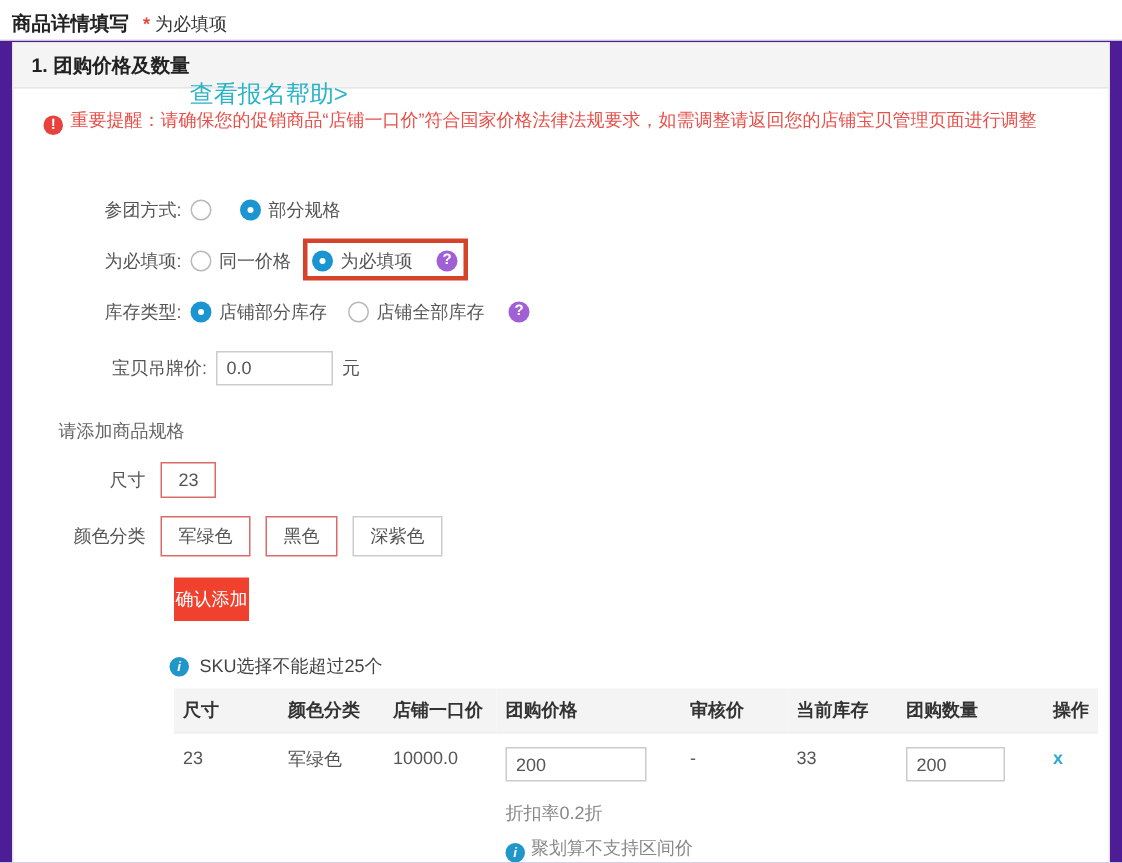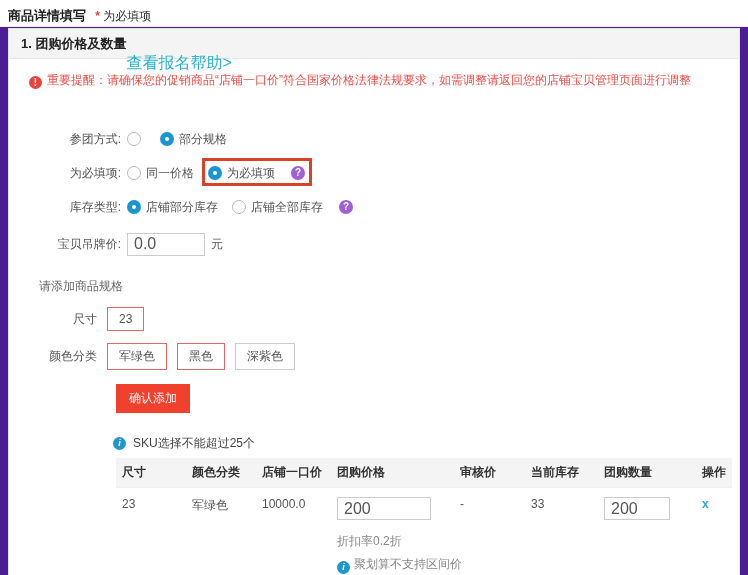--- a/index.html
+++ b/index.html
@@ -27,30 +27,30 @@
   .form-label { display:inline-block; width:112px; text-align:right; margin-right:6px; color:#555; flex:none; }
   .radio-opt { display:flex; align-items:center; margin-right:14px; cursor:pointer; color:#555; }
   .radio { display:inline-block; width:14px; height:14px; border-radius:50%; background:#fff; border:1px solid #b9b9b9; margin-right:5px; position:relative; flex:none; }
   .radio.selected { border:none; background:#1b95d2; }
   .radio.selected::after { content:""; position:absolute; left:5px; top:5px; width:4px; height:4px; border-radius:50%; background:#fff; }
   .help-icon { display:inline-block; width:14px; height:14px; border-radius:50%; background:#a15fd5; color:#fff; font-size:10px; font-weight:bold; line-height:14px; text-align:center; margin-left:2px; cursor:pointer; flex:none; }
 
   .price-opt-wrap { position:relative; display:flex; align-items:center; }
   .highlight-box { position:absolute; left:-6px; top:-7px; width:110px; height:28px; border:3px solid #d5432a; pointer-events:none; }
 
-  .text-input { height:23px; border:1px solid #ccc; padding:0 6px; font-size:16px; color:#555; background:#fff; font-family:inherit; }
+  .text-input { height:23px; border:1px solid #ccc; padding:0 6px; font-size:12px; color:#555; background:#fff; font-family:inherit; }
   .tag-input { width:78px; }
   .unit { margin-left:6px; color:#555; }
 
   .spec-title { margin:16px 0 0 30px; color:#666; }
   .spec-row { display:flex; align-items:center; margin-top:12px; }
   .spec-label { display:inline-block; width:88px; text-align:right; margin-right:10px; color:#555; flex:none; }
   .spec-box { display:inline-block; border:1px solid #ccc; background:#fff; padding:4px 11px; margin-right:10px; color:#555; cursor:pointer; }
   .spec-box.selected { border-color:#dd6a6a; }
-  .confirm-btn { display:block; margin:14px 0 0 107px; background:#f0412f; color:#fff; border:none; padding:6px 13px; font-size:12px; cursor:pointer; font-family:inherit; }
+  .confirm-btn { display:block; margin:14px 0 0 107px; background:#f0412f; color:#fff; border:none; padding:6px 1px; font-size:12px; cursor:pointer; font-family:inherit; }
 
   .sku-note { margin:22px 0 6px 104px; color:#444; display:flex; align-items:center; }
   .info-icon { display:inline-block; width:13px; height:13px; border-radius:50%; background:#2196c9; color:#fff; font-size:9px; font-style:italic; font-weight:bold; line-height:13px; text-align:center; margin-right:7px; flex:none; }
 
   .sku-table { margin-left:107px; width:616px; border-collapse:collapse; table-layout:fixed; }
   .sku-table th { background:#f4f4f4; font-weight:bold; color:#333; text-align:left; padding:6px 6px; font-size:12px; border-bottom:1px solid #efefef; }
   .sku-table td { vertical-align:top; padding:9px 6px; border-bottom:1px solid #eee; color:#555; font-size:12px; }
   .gp-input { width:94px; }
   .qty-input { width:66px; }
   .discount { color:#888; margin-top:13px; }
@@ -114,21 +114,21 @@
           <span class="radio selected"></span>
           <span>店铺部分库存</span>
         </label>
         <label class="radio-opt">
           <span class="radio"></span>
           <span>店铺全部库存</span>
         </label>
         <span class="help-icon">?</span>
       </div>
 
-      <div class="form-row" style="height:36px;">
+      <div class="form-row" style="height:36px;margin-left:17px;">
         <span class="form-label">宝贝吊牌价:</span>
         <input class="text-input tag-input" type="text" value="0.0" style="">
         <span class="unit">元</span>
       </div>
 
       <div class="spec-title">请添加商品规格</div>
 
       <div class="spec-row">
         <span class="spec-label">尺寸</span>
         <span class="spec-box selected">23</span>

